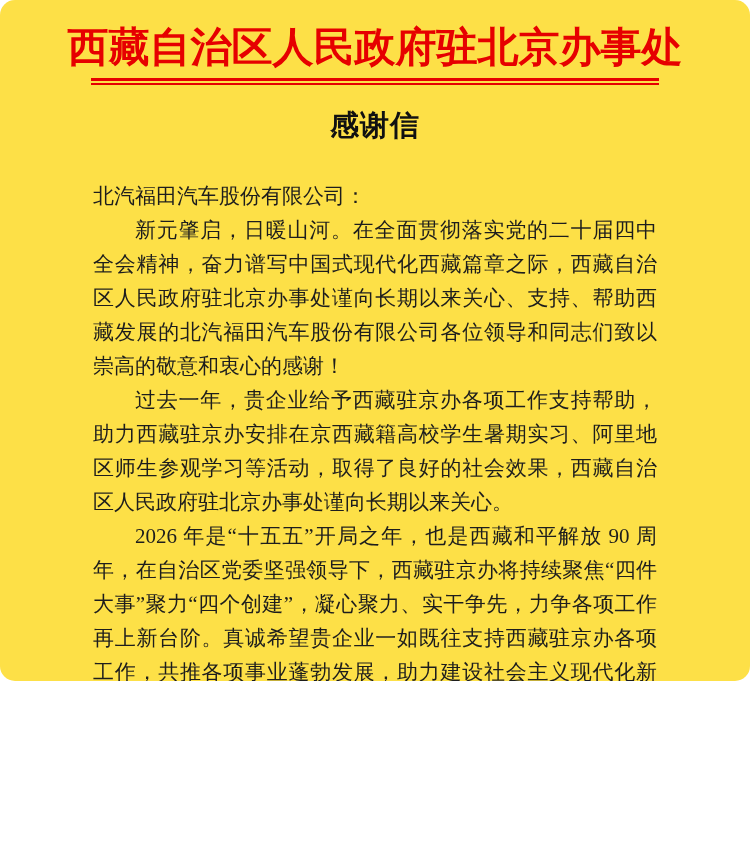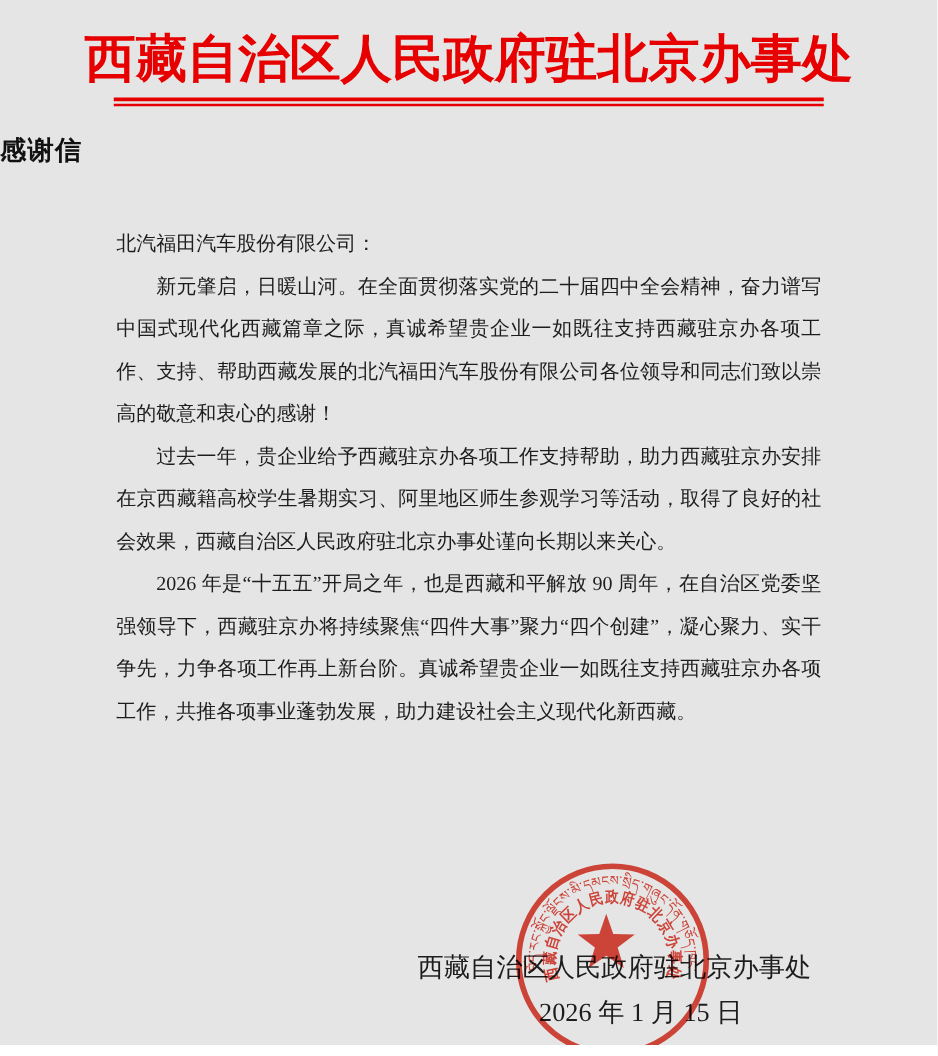--- a/index.html
+++ b/index.html
@@ -1,23 +1,24 @@
 <!DOCTYPE html>
 <html><head>
 <meta charset="utf-8">
 <style>
   html, body { margin: 0; padding: 0; background: #ffffff; }
   .page {
     position: relative;
     width: 750px;
-    height: 836px;
-    background: #e5e5e5;
+    height: 681px;
+    background: #fde047;
     overflow: hidden;
     font-family: "Liberation Serif", "DejaVu Serif", serif;
     color: #1d1d1d;
+    border-radius: 15px;
   }
 
   
   .letterhead {
     position: absolute;
     top: 20px;
     left: 0;
     width: 100%;
     text-align: center;
     color: #e60000;
@@ -35,34 +36,34 @@
     border-top: 3px solid #e60000;
     border-bottom: 2px solid #e60000;
   }
 
   
   .doc-title {
     position: absolute;
     top: 106px;
     left: 0;
     width: 100%;
-    text-align: left;
-    font-size: 21px;
+    text-align: center;
+    font-size: 29px;
     font-weight: bold;
     color: #111111;
     letter-spacing: 1px;
   }
 
   
   .body-text {
     position: absolute;
     top: 179px;
     left: 93px;
     width: 564px;
-    font-size: 16px;
+    font-size: 21px;
     line-height: 34px;
     text-align: justify;
     text-justify: inter-ideograph;
   }
   .body-text p { margin: 0; text-indent: 2em; }
   .body-text p.salutation { text-indent: 0; }
 
   
   .signature {
     position: absolute;
@@ -116,21 +117,21 @@
 <div class="page">
 
   <div class="letterhead">西藏自治区人民政府驻北京办事处</div>
 
   <div class="letterhead-rule"></div>
 
   <div class="doc-title">感谢信</div>
 
   <div class="body-text">
     <p class="salutation">北汽福田汽车股份有限公司：</p>
-    <p>新元肇启，日暖山河。在全面贯彻落实党的二十届四中全会精神，奋力谱写中国式现代化西藏篇章之际，真诚希望贵企业一如既往支持西藏驻京办各项工作、支持、帮助西藏发展的北汽福田汽车股份有限公司各位领导和同志们致以崇高的敬意和衷心的感谢！</p>
+    <p>新元肇启，日暖山河。在全面贯彻落实党的二十届四中全会精神，奋力谱写中国式现代化西藏篇章之际，西藏自治区人民政府驻北京办事处谨向长期以来关心、支持、帮助西藏发展的北汽福田汽车股份有限公司各位领导和同志们致以崇高的敬意和衷心的感谢！</p>
     <p>过去一年，贵企业给予西藏驻京办各项工作支持帮助，助力西藏驻京办安排在京西藏籍高校学生暑期实习、阿里地区师生参观学习等活动，取得了良好的社会效果，西藏自治区人民政府驻北京办事处谨向长期以来关心。</p>
     <p>2026 年是“十五五”开局之年，也是西藏和平解放 90 周年，在自治区党委坚强领导下，西藏驻京办将持续聚焦“四件大事”聚力“四个创建”，凝心聚力、实干争先，力争各项工作再上新台阶。真诚希望贵企业一如既往支持西藏驻京办各项工作，共推各项事业蓬勃发展，助力建设社会主义现代化新西藏。</p>
   </div>
 
   <div class="signature">西藏自治区人民政府驻北京办事处</div>
 
   <div class="date">2026 年 1 月 15 日</div>
 
   <svg class="seal" viewBox="0 0 170 170" aria-hidden="true">
     <defs>

